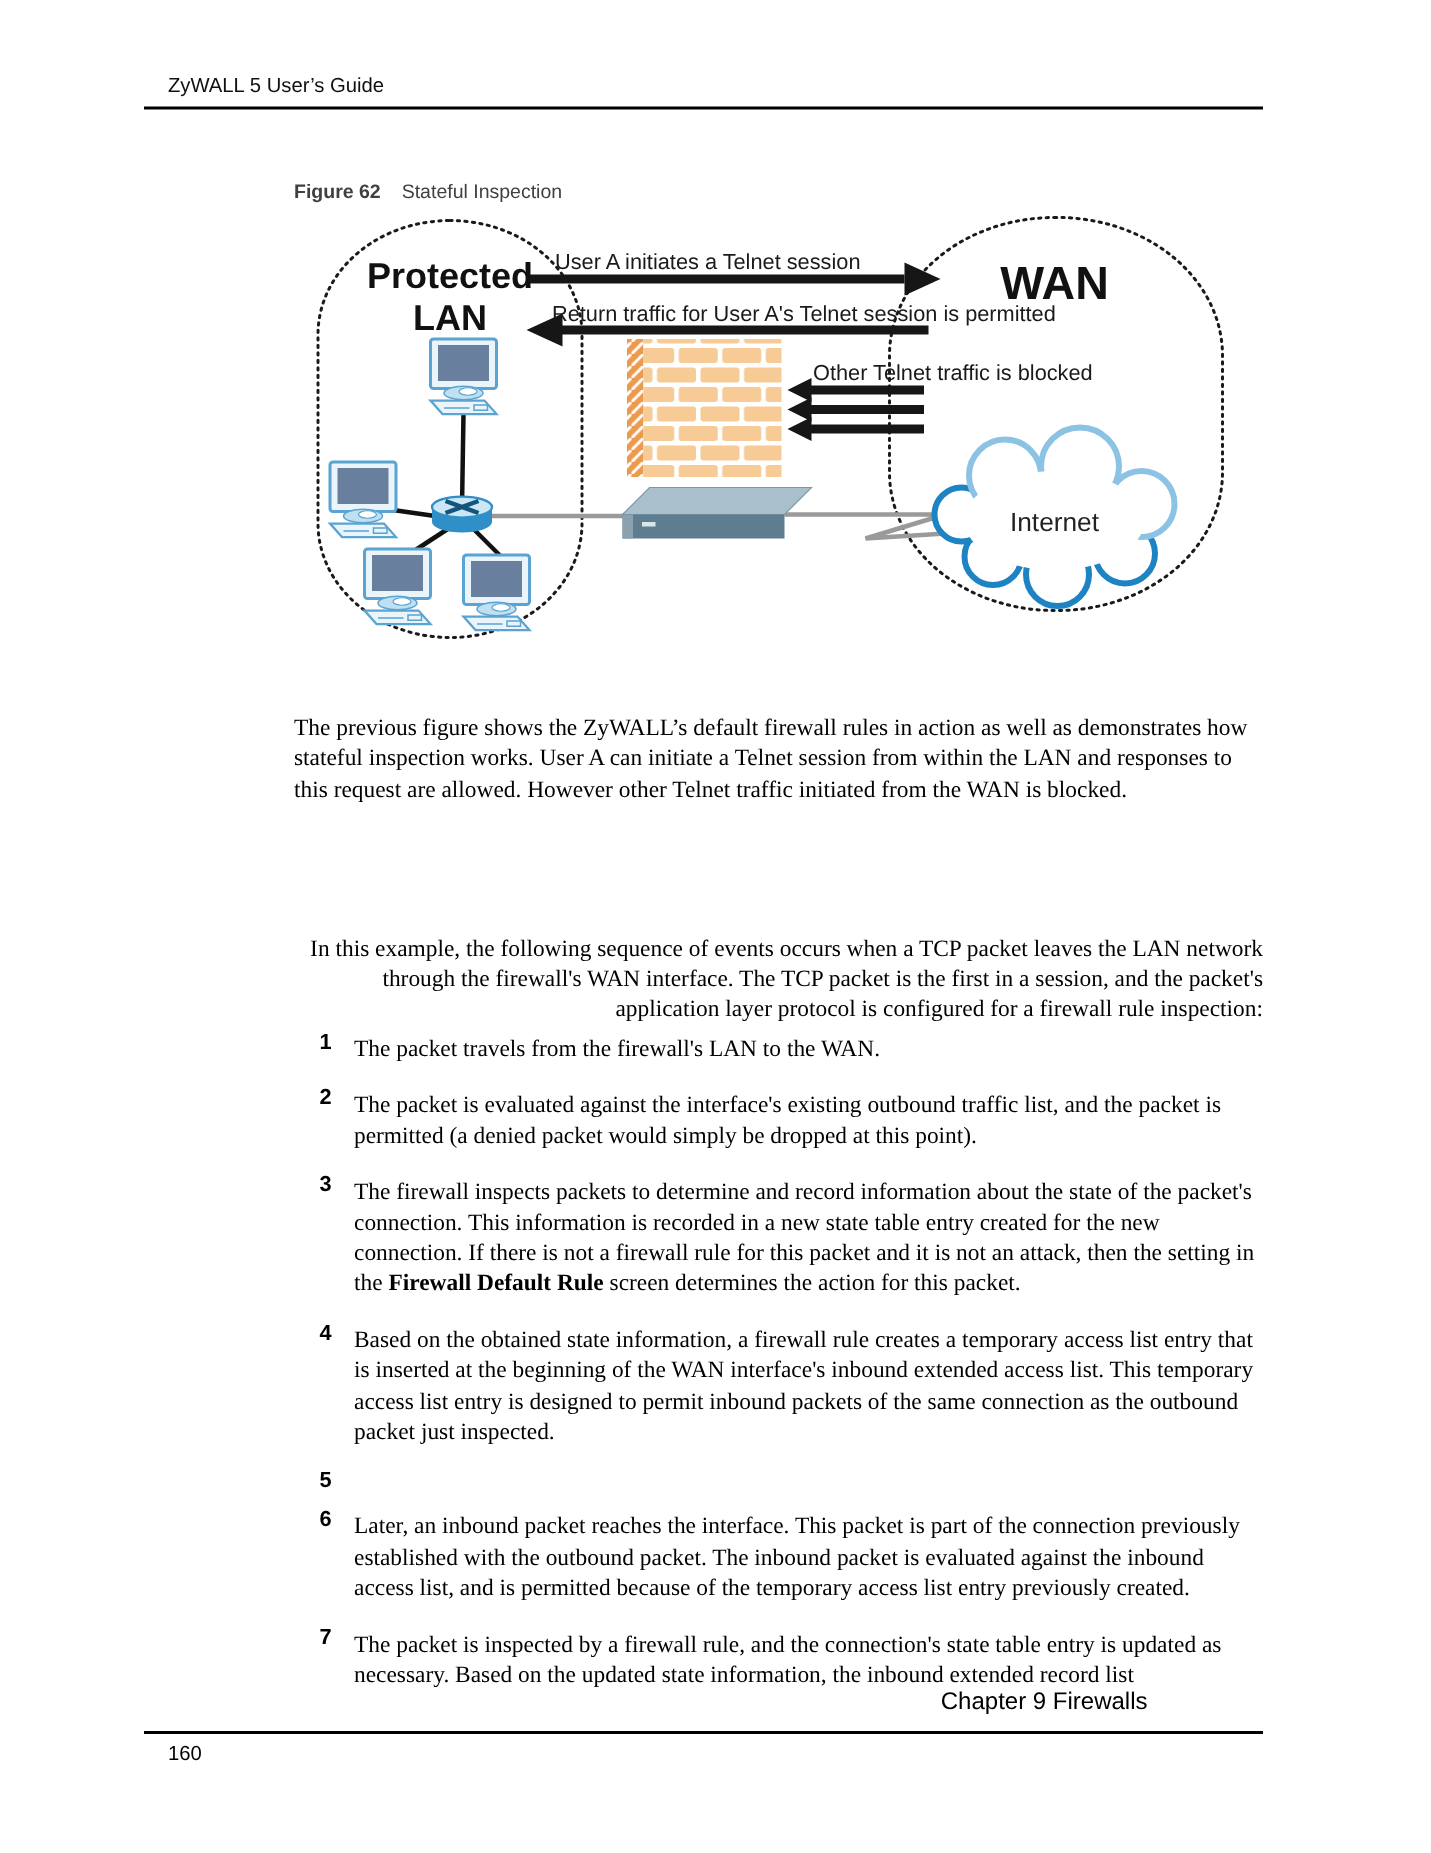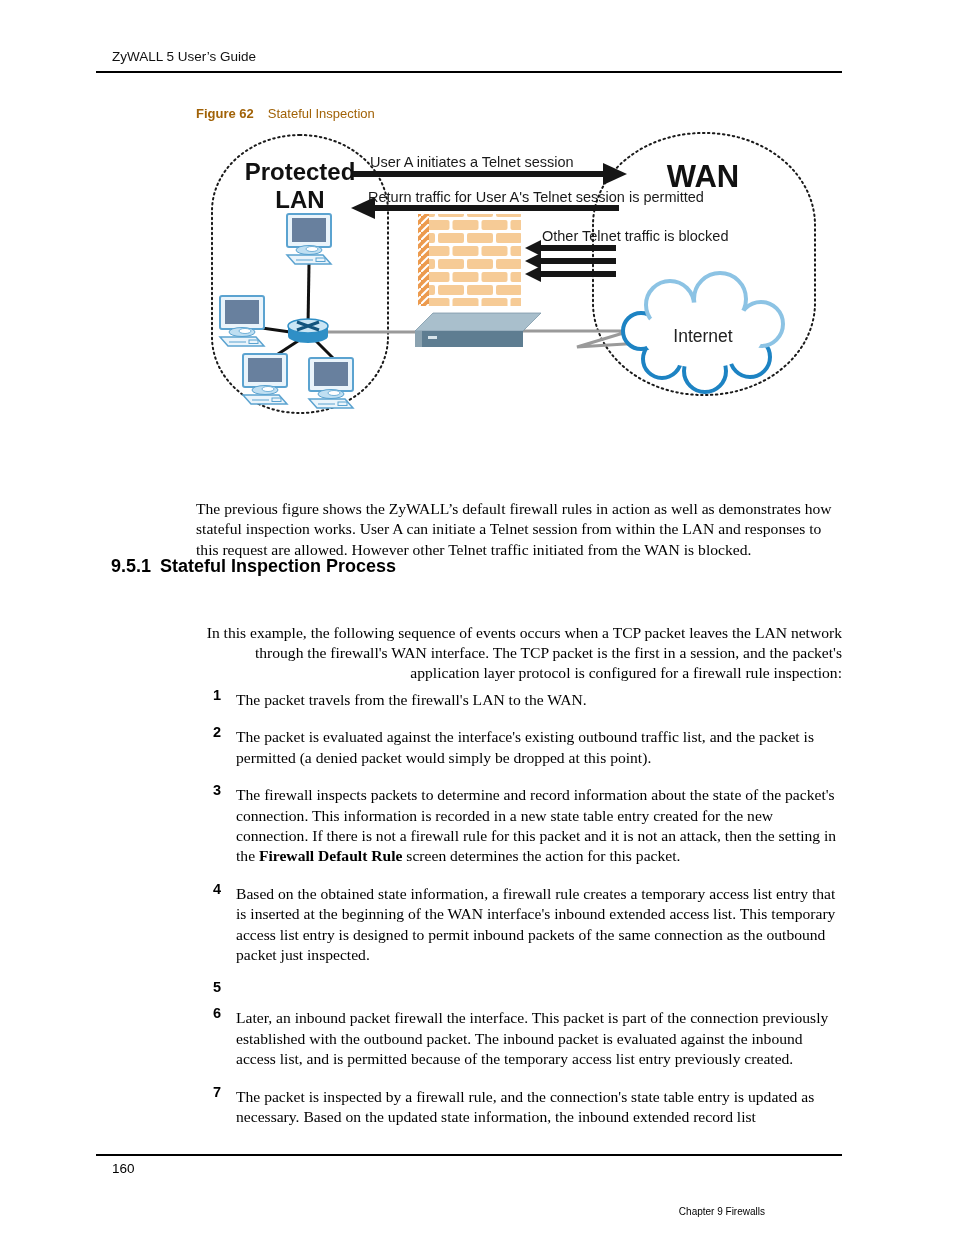--- a/index.html
+++ b/index.html
@@ -3,39 +3,39 @@
 <meta charset="utf-8">
 <style>
   html,body {margin:0; padding:0; background:#fff;}
   .page {position:relative; width:877px; height:1235px; background:#fff;
          font-family:"Liberation Serif", serif; color:#000; overflow:hidden;}
   .header-title {position:absolute; left:112px; top:49px;
                  font-family:"Liberation Sans", sans-serif; font-size:13.5px; color:#111;}
   .rule {position:absolute; left:96px; width:746px; height:2px; background:#000;}
   .rule-top {top:71px;}
   .rule-bottom {top:1154px;}
-  .caption {position:absolute; left:196px; top:106px;
-            font-family:"Liberation Sans", sans-serif; font-size:13px; color:#a16207;}
+  .caption {position:absolute; left:196px; top:120px;
+            font-family:"Liberation Sans", sans-serif; font-size:13px; color:#404040;}
   .caption .cap-label {font-weight:bold; margin-right:14px;}
-  .figure {position:absolute; left:205px; top:128px; width:615px; height:292px;}
+  .figure {position:absolute; left:205px; top:140px; width:615px; height:292px;}
   .para {position:absolute; left:196px; width:646px; font-size:15.6px; line-height:20.4px;}
-  .para1 {top:453px;margin-top:46px;}
+  .para1 {top:430px;margin-top:46px;}
   .para2 {top:607px;text-align:right;}
   .heading {position:absolute; left:111px; top:556px;
             font-family:"Liberation Sans", sans-serif; font-weight:bold; font-size:18px;}
   .heading .ht {margin-left:9px;}
   .steps {position:absolute; left:196px; top:686px; width:646px;}
   .step {display:flex; margin-bottom:9px;}
   .step-num {flex:none; width:19px; margin-left:17px; padding-top:1px;
              font-family:"Liberation Sans", sans-serif; font-weight:bold; font-size:14.5px;}
   .step-text {margin:4px; font-size:15.6px; line-height:20.4px;}
   .footer-page {position:absolute; left:112px; top:1161px;
                 font-family:Liberation Sans, sans-serif; font-size:13.5px;}
-  .footer-chapter {position:absolute; right:112px; top:1206px;
-                   font-family:"Liberation Sans", sans-serif; font-size:10px;}
+  .footer-chapter {position:absolute; right:112px; top:1126px;
+                   font-family:"Liberation Sans", sans-serif; font-size:16px;}
   .fig-label {font-family:"Liberation Sans", sans-serif; font-size:14.5px; fill:#1a1a1a;}
   .fig-title-lan {font-family:"Liberation Sans", sans-serif; font-size:24px; font-weight:bold;
                   text-anchor:middle; fill:#111;}
   .fig-title-wan {font-family:"Liberation Sans", sans-serif; font-size:31px; font-weight:bold;
                   text-anchor:middle; fill:#111;}
   .fig-internet {font-family:"Liberation Sans", sans-serif; font-size:17.5px;
                  text-anchor:middle; fill:#222;}
   .dotted-blob {fill:none; stroke:#1a1a1a; stroke-width:2; stroke-dasharray:1.5 3.5; stroke-linecap:round;}
 </style>
 </head>
@@ -143,23 +143,20 @@
         <circle cx="465" cy="177" r="24" stroke-width="4" stroke="#8CC3E4"></circle>
         <circle cx="515" cy="171" r="26" stroke-width="4" stroke="#8CC3E4"></circle>
         <ellipse cx="498" cy="207" rx="60" ry="33"></ellipse>
       </g>
       <text class="fig-internet" x="498" y="214">Internet</text>
     </svg>
   </div>
 
   <p class="para para1">The previous figure shows the ZyWALL’s default firewall rules in action as well as demonstrates how stateful inspection works. User A can initiate a Telnet session from within the LAN and responses to this request are allowed. However other Telnet traffic initiated from the WAN is blocked.</p>
 
-  <div class="heading">
-    <span>9.5.1</span><span class="ht">Stateful Inspection Process</span>
-  </div>
 
   <p class="para para2">In this example, the following sequence of events occurs when a TCP packet leaves the LAN network through the firewall's WAN interface. The TCP packet is the first in a session, and the packet's application layer protocol is configured for a firewall rule inspection:</p>
 
   <div class="steps">
     <div class="step">
       <span class="step-num">1</span>
       <p class="step-text">The packet travels from the firewall's LAN to the WAN.</p>
     </div>
     <div class="step">
       <span class="step-num">2</span>
@@ -171,21 +168,21 @@
     </div>
     <div class="step">
       <span class="step-num">4</span>
       <p class="step-text">Based on the obtained state information, a firewall rule creates a temporary access list entry that is inserted at the beginning of the WAN interface's inbound extended access list. This temporary access list entry is designed to permit inbound packets of the same connection as the outbound packet just inspected.</p>
     </div>
     <div class="step">
       <span class="step-num">5</span>
     </div>
     <div class="step">
       <span class="step-num">6</span>
-      <p class="step-text">Later, an inbound packet firewall the interface. This packet is part of the connection previously established with the outbound packet. The inbound packet is evaluated against the inbound access list, and is permitted because of the temporary access list entry previously created.</p>
+      <p class="step-text">Later, an inbound packet reaches the interface. This packet is part of the connection previously established with the outbound packet. The inbound packet is evaluated against the inbound access list, and is permitted because of the temporary access list entry previously created.</p>
     </div>
     <div class="step">
       <span class="step-num">7</span>
       <p class="step-text">The packet is inspected by a firewall rule, and the connection's state table entry is updated as necessary. Based on the updated state information, the inbound extended record list</p>
     </div>
   </div>
 
   <div class="rule rule-bottom"></div>
   <div class="footer-page">160</div>
   <div class="footer-chapter">Chapter 9 Firewalls</div>

